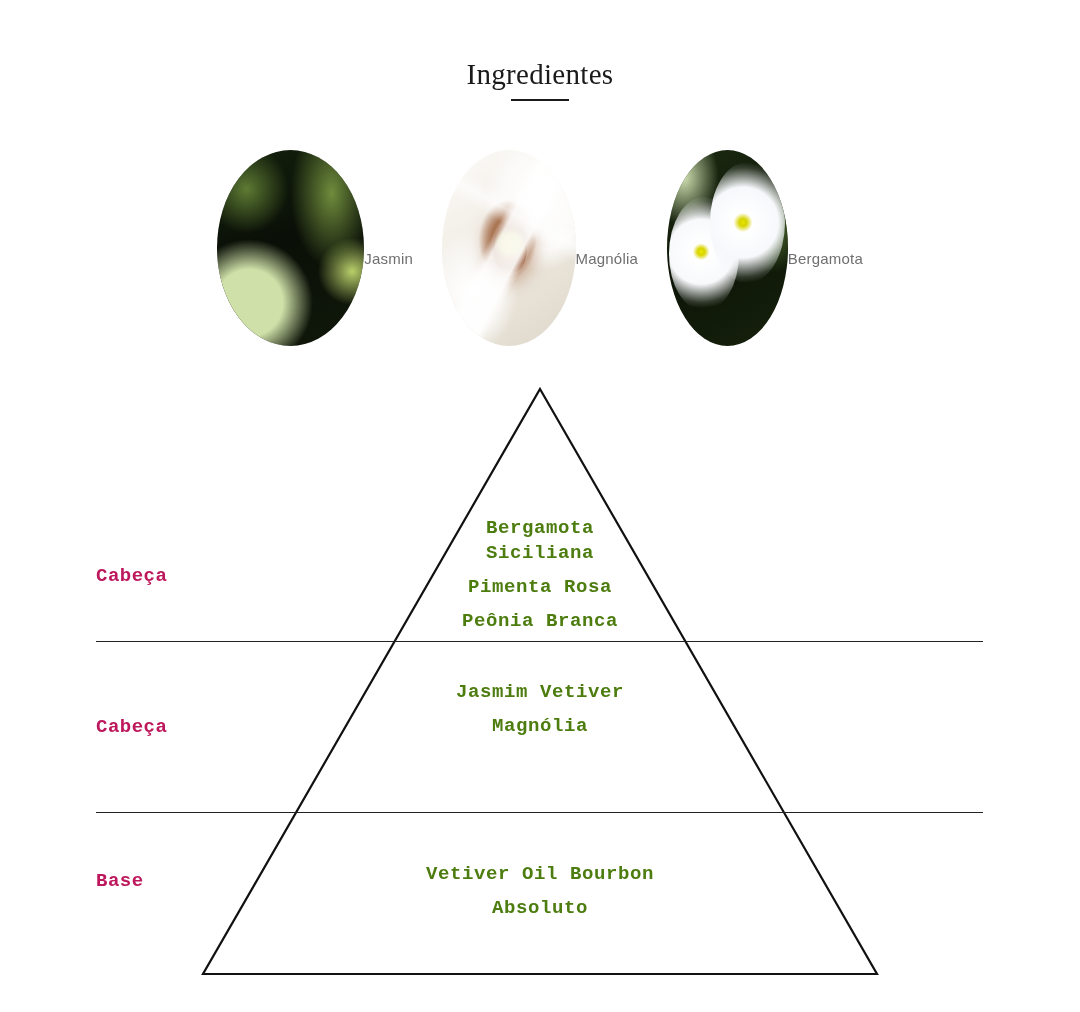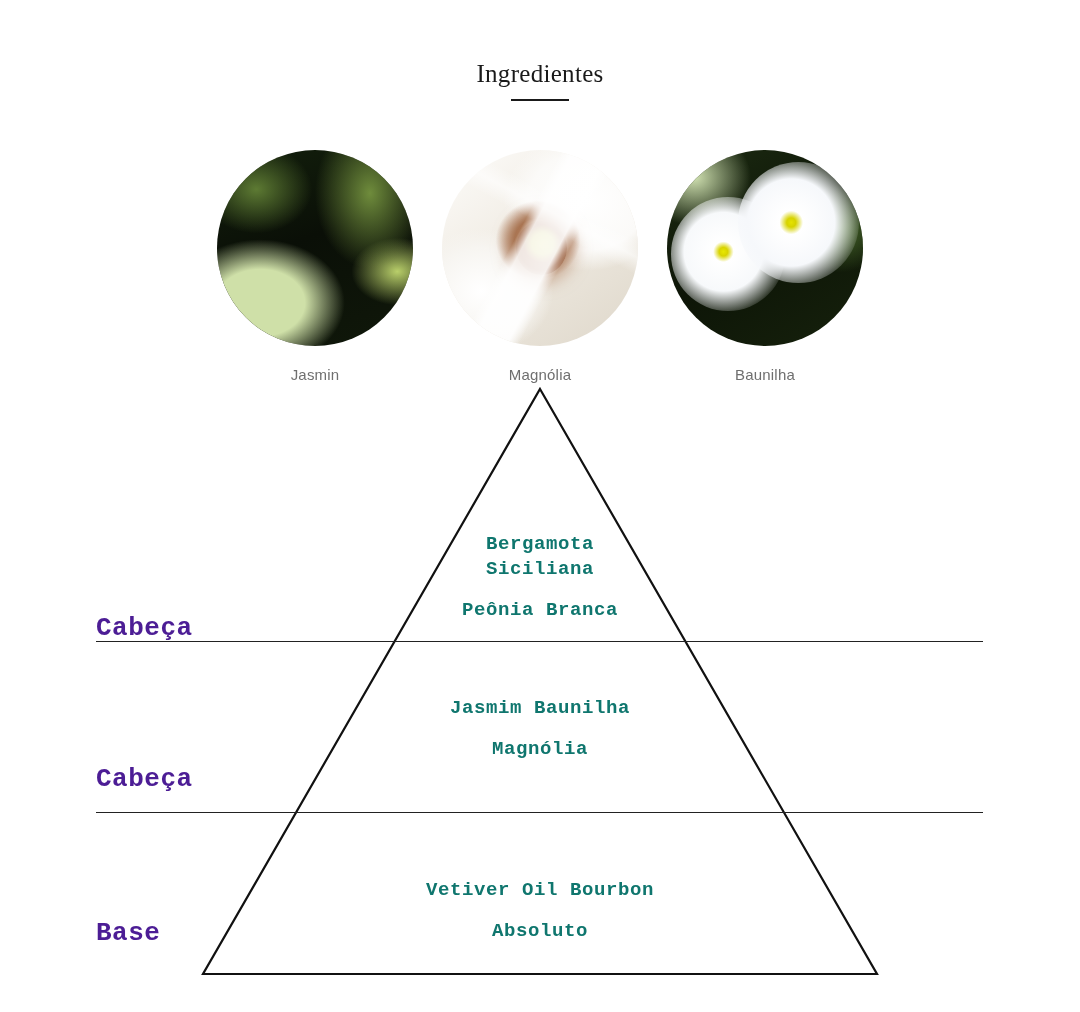--- a/index.html
+++ b/index.html
@@ -19,21 +19,21 @@
   
   .title-block {
     position: absolute;
     top: 58px;
     left: 0;
     width: 1080px;
     text-align: center;
   }
   .title-text {
     font-family: "Liberation Serif", "DejaVu Serif", serif;
-    font-size: 25px;
+    font-size: 29px;
     color: #1a1a1a;
     letter-spacing: 0.3px;
     line-height: 32px;
   }
   .title-rule {
     width: 58px;
     height: 2px;
     background: #1a1a1a;
     margin: 9px auto 0 auto;
   }
@@ -45,21 +45,21 @@
     left: 0;
     width: 1080px;
     display: flex;
     justify-content: center;
     align-items: flex-start;
     gap: 29px;
   }
   .ingredient {
     width: 196px;
     display: flex;
-    flex-direction: column;
+    flex-direction: row;
     align-items: center;
     justify-content: center;
   }
   .ingredient-photo {
     width: 196px;
     height: 196px;
     border-radius: 50%;
     overflow: hidden;
     position: relative;
   }
@@ -157,40 +157,39 @@
   .note-section {
     position: absolute;
     left: 0;
     width: 1080px;
   }
   .note-label {
     position: absolute;
     left: 96px;
     font-family: "Liberation Mono", "DejaVu Sans Mono", monospace;
     font-weight: bold;
-    font-size: 26px;
-    color: #4c1d95;
+    font-size: 19px;
+    color: #be185d;
     letter-spacing: 0.5px;
     white-space: nowrap;
-    margin-top: 48px;
   }
   .note-items {
     position: absolute;
     left: 290px;
     width: 500px;
     text-align: center;
   }
   .note-item {
     font-family: "Liberation Mono", "DejaVu Sans Mono", monospace;
     font-weight: bold;
     font-size: 19px;
-    color: #0f766e;
+    color: #4d7c0f;
     letter-spacing: 0.6px;
     line-height: 25px;
-    margin: 16px auto;
+    margin: 0 auto;
   }
   .note-item.narrow {
     max-width: 160px;
   }
   .note-item + .note-item {
     margin-top: 9px;
   }
 
   
   #section-cabeca { top: 500px; }
@@ -236,46 +235,47 @@
     <div class="ingredient-photo">
       <div class="art-magnolia"></div>
     </div>
     <div class="ingredient-caption">Magnólia</div>
   </div>
 
   <div class="ingredient">
     <div class="ingredient-photo">
       <div class="art-tuberosa"></div>
     </div>
-    <div class="ingredient-caption">Baunilha</div>
+    <div class="ingredient-caption">Bergamota</div>
   </div>
 
 </div>
 
 <div class="pyramid-area">
   <svg class="pyramid-svg" width="1080" height="1012" viewBox="0 0 1080 1012">
     <polygon points="540,389 877,974 203,974" fill="none" stroke="#111111" stroke-width="2.2"></polygon>
   </svg>
 </div>
 
 <div class="divider" id="divider-1"></div>
 <div class="divider" id="divider-2"></div>
 
 <div class="note-section" id="section-cabeca">
   <div class="note-label">Cabeça</div>
   <div class="note-items">
     <div class="note-item narrow">Bergamota Siciliana</div>
+    <div class="note-item">Pimenta Rosa</div>
     <div class="note-item">Peônia Branca</div>
   </div>
 </div>
 
 <div class="note-section" id="section-coracao">
   <div class="note-label">Cabeça</div>
   <div class="note-items">
-    <div class="note-item">Jasmim Baunilha</div>
+    <div class="note-item">Jasmim Vetiver</div>
     <div class="note-item">Magnólia</div>
   </div>
 </div>
 
 <div class="note-section" id="section-base">
   <div class="note-label">Base</div>
   <div class="note-items">
     <div class="note-item">Vetiver Oil Bourbon</div>
     <div class="note-item">Absoluto</div>
   </div>

